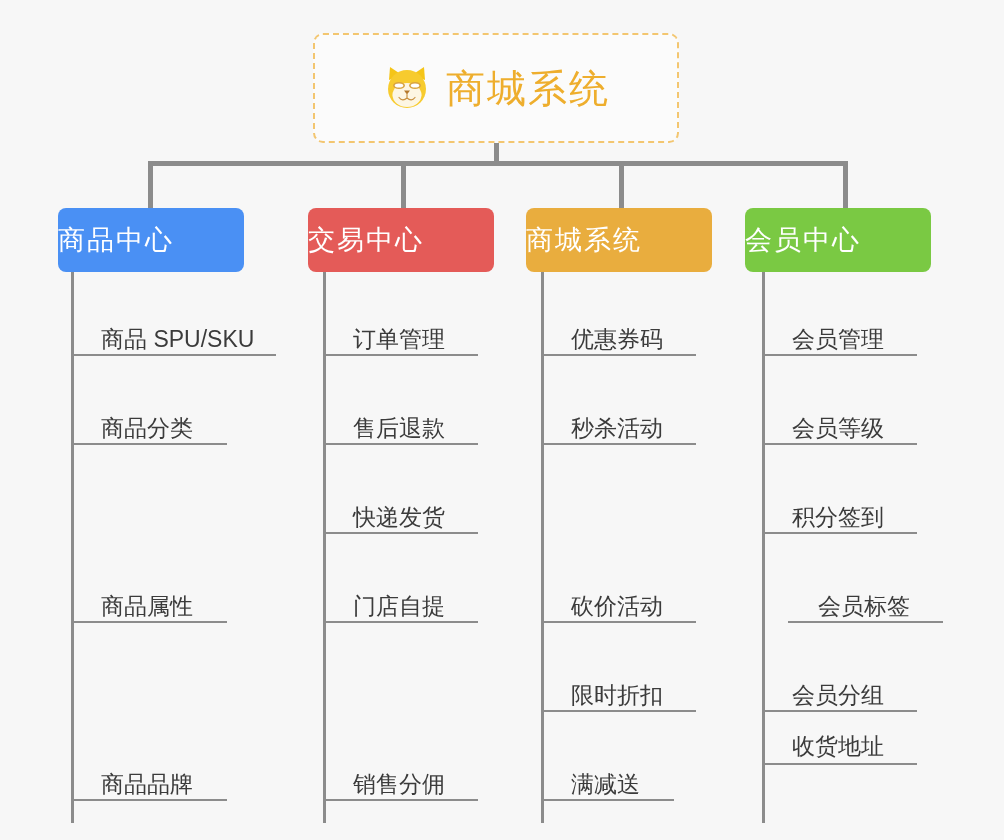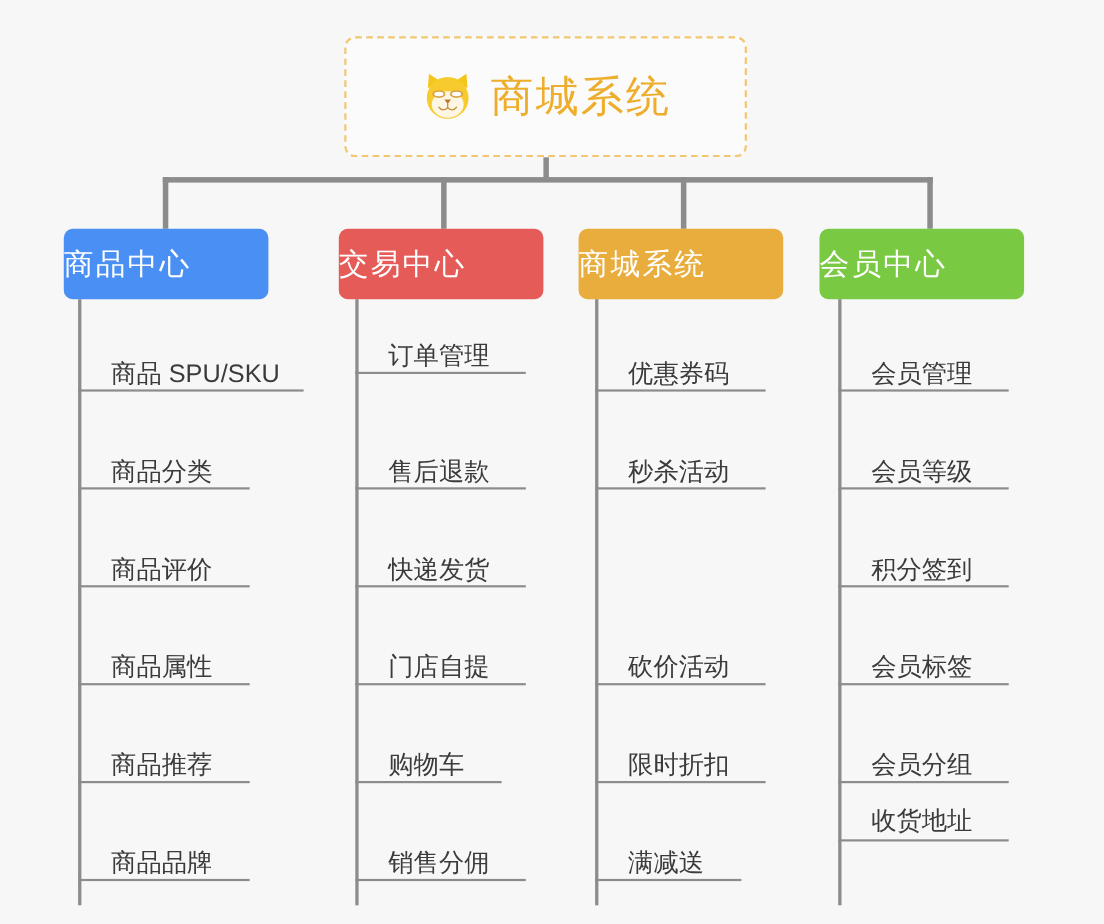--- a/index.html
+++ b/index.html
@@ -137,51 +137,42 @@
   <div class="cat-box" style="left:58px; top:208px; width:186px; background:#4a90f4;">
     <span class="cat-label">商品中心</span>
   </div>
   <div class="spine" style="left:71px; top:272px; height:551px;"></div>
   <div class="leaf" style="left:71px; top:312px; width:205px;">
     <span class="leaf-label">商品 SPU/SKU</span>
   </div>
   <div class="leaf" style="left:71px; top:401px; width:156px;">
     <span class="leaf-label">商品分类</span>
   </div>
-  <div class="leaf" style="left:71px; top:490px; width:156px;">
-    <span class="leaf-label">商品评价</span>
-  </div>
   <div class="leaf" style="left:71px; top:579px; width:156px;">
     <span class="leaf-label">商品属性</span>
   </div>
-  <div class="leaf" style="left:71px; top:668px; width:156px;">
-    <span class="leaf-label">商品推荐</span>
-  </div>
   <div class="leaf" style="left:71px; top:757px; width:156px;">
     <span class="leaf-label">商品品牌</span>
   </div>
 
   <div class="cat-box" style="left:308px; top:208px; width:186px; background:#e45b58;">
     <span class="cat-label">交易中心</span>
   </div>
   <div class="spine" style="left:323px; top:272px; height:551px;"></div>
-  <div class="leaf" style="left:323px; top:296px; width:155px;">
+  <div class="leaf" style="left:323px; top:312px; width:155px;">
     <span class="leaf-label">订单管理</span>
   </div>
   <div class="leaf" style="left:323px; top:401px; width:155px;">
     <span class="leaf-label">售后退款</span>
   </div>
   <div class="leaf" style="left:323px; top:490px; width:155px;">
     <span class="leaf-label">快递发货</span>
   </div>
   <div class="leaf" style="left:323px; top:579px; width:155px;">
     <span class="leaf-label">门店自提</span>
-  </div>
-  <div class="leaf" style="left:323px; top:668px; width:133px;">
-    <span class="leaf-label">购物车</span>
   </div>
   <div class="leaf" style="left:323px; top:757px; width:155px;">
     <span class="leaf-label">销售分佣</span>
   </div>
 
   <div class="cat-box" style="left:526px; top:208px; width:186px; background:#e9ad3e;">
     <span class="cat-label">商城系统</span>
   </div>
   <div class="spine" style="left:541px; top:272px; height:551px;"></div>
   <div class="leaf" style="left:541px; top:312px; width:155px;">
@@ -206,21 +197,21 @@
   <div class="spine" style="left:762px; top:272px; height:551px;"></div>
   <div class="leaf" style="left:762px; top:312px; width:155px;">
     <span class="leaf-label">会员管理</span>
   </div>
   <div class="leaf" style="left:762px; top:401px; width:155px;">
     <span class="leaf-label">会员等级</span>
   </div>
   <div class="leaf" style="left:762px; top:490px; width:155px;">
     <span class="leaf-label">积分签到</span>
   </div>
-  <div class="leaf" style="left:762px; top:579px; width:155px;">
+  <div class="leaf" style="left:788px; top:579px; width:155px;">
     <span class="leaf-label">会员标签</span>
   </div>
   <div class="leaf" style="left:762px; top:668px; width:155px;text-align:center;">
     <span class="leaf-label">会员分组</span>
   </div>
   <div class="leaf" style="left:762px; top:721px; width:155px;font-family:Liberation Mono, monospace;">
     <span class="leaf-label">收货地址</span>
   </div>
 
 </div>

